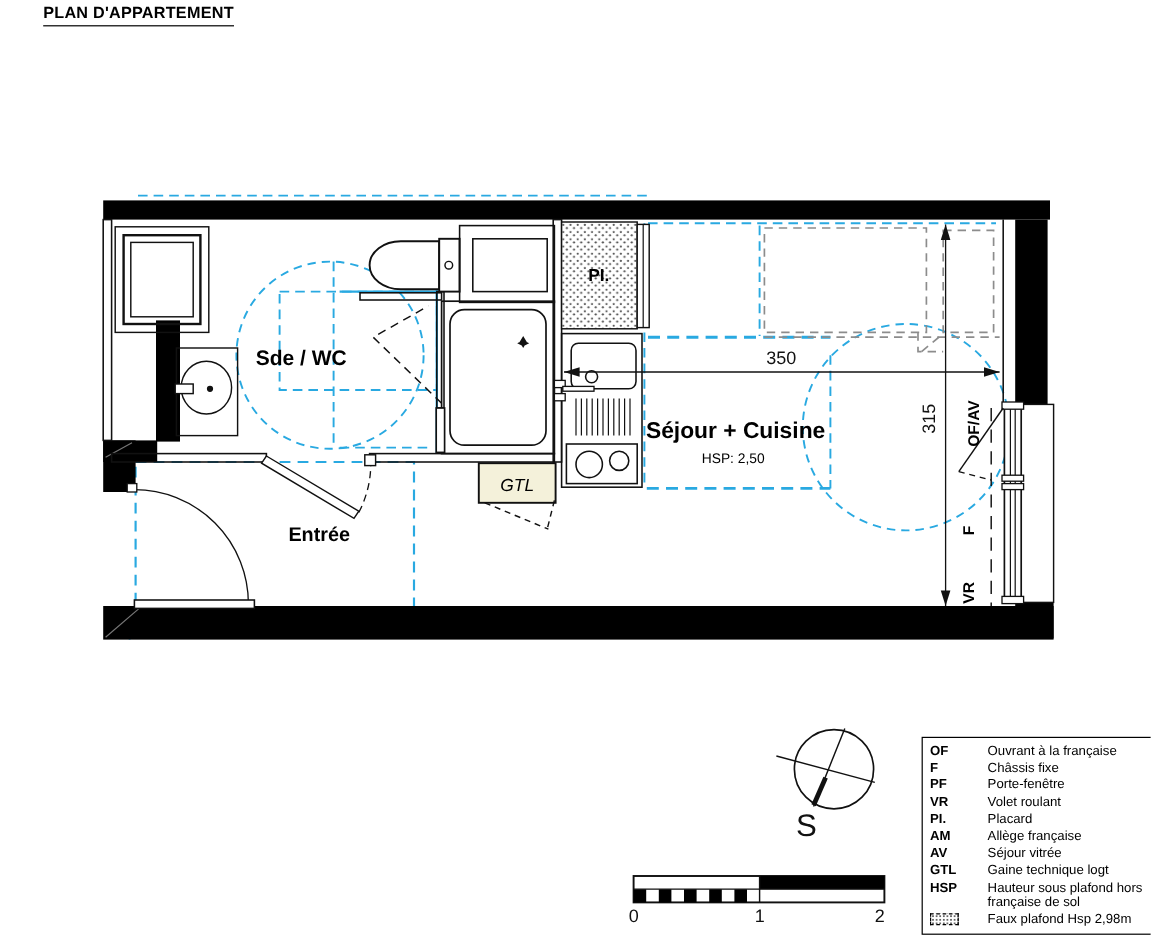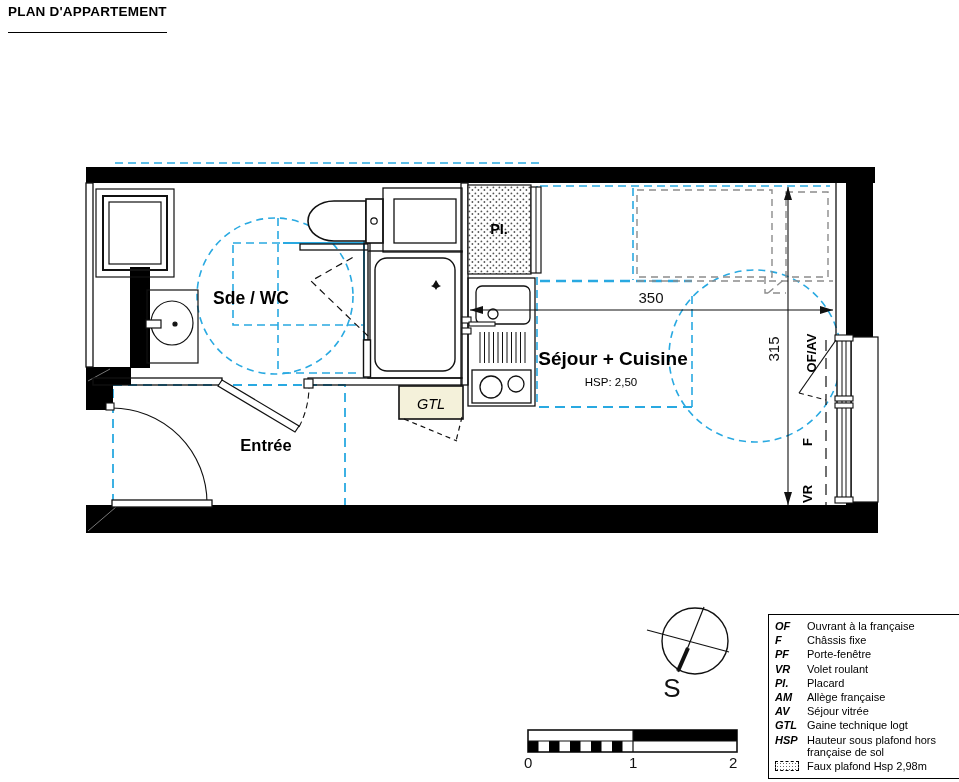--- a/index.html
+++ b/index.html
@@ -1,27 +1,27 @@
 <!DOCTYPE html>
 <html><head>
 <meta charset="utf-8">
 <style>
   html,body{margin:0;padding:0;background:#ffffff;}
   #canvas{position:relative;width:959px;height:782px;background:#fff;overflow:hidden;
           font-family:"Liberation Sans", sans-serif;color:#000;}
   svg{position:absolute;left:0;top:0;}
   .title-block{position:absolute;left:8px;top:3px;}
   .title-line{display:inline-block;font-size:13.5px;font-weight:bold;letter-spacing:.2px;
-              border-bottom:1.8px solid #000;padding-bottom:12px;margin-bottom:1px;}
+              border-bottom:1.8px solid #000;padding-bottom:2px;margin-bottom:1px;margin-left:28px;}
   .title-block div{line-height:16px;}
   .legend-box{position:absolute;left:768px;top:614px;width:183px;border:1.6px solid #000;
               padding:5px 4px 4px 6px;font-size:11px;line-height:12.6px;background:#fff;}
   .legend-row{display:flex;align-items:flex-start;margin-bottom:1.6px;}
-  .legend-abbr{flex:0 0 32px;font-weight:bold;font-style:italic;}
-  .legend-desc{flex:1;}
+  .legend-abbr{flex:0 0 32px;font-weight:bold;}
+  .legend-desc{flex:1;margin-left:16px;}
   .legend-swatch{flex:0 0 24px;height:10px;margin-right:8px;margin-top:1px;
                  border:1.4px dashed #000;box-sizing:border-box;
                  background-image:radial-gradient(#666 0.8px, transparent 1px);
                  background-size:3px 3px;}
   text{font-family:"Liberation Sans", sans-serif;}
 </style>
 </head>
 <body>
 
 <div id="canvas">

